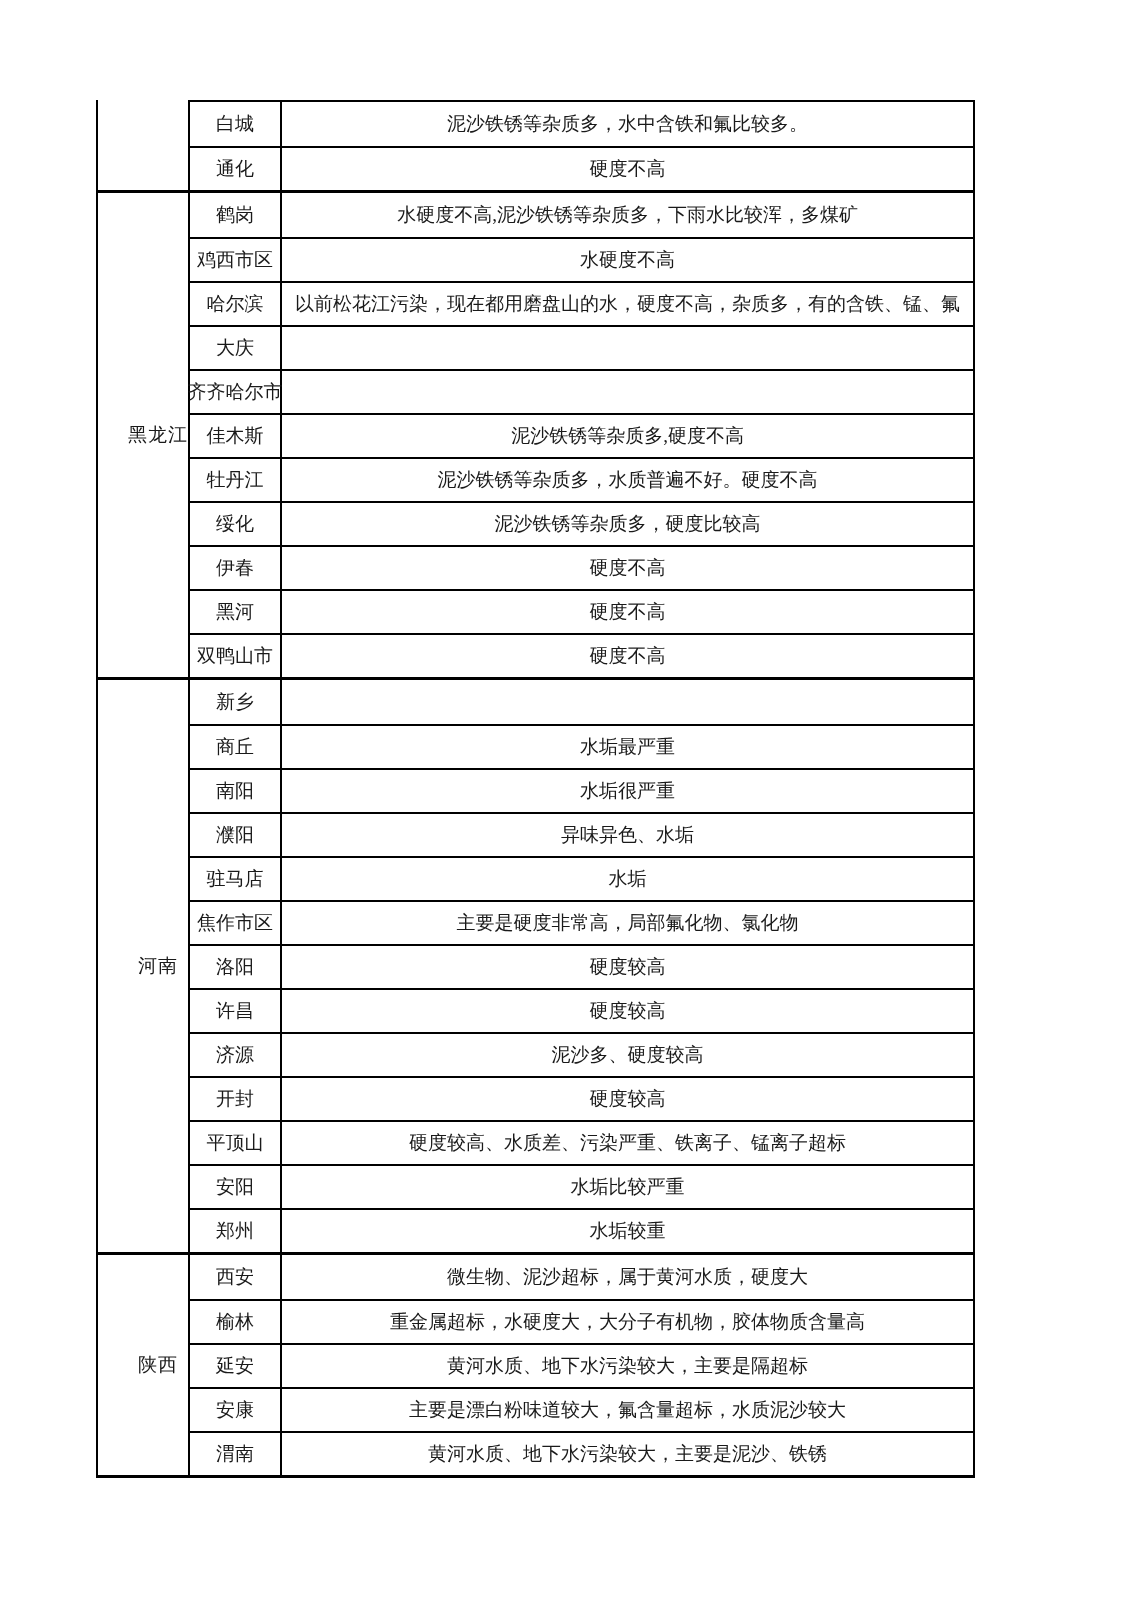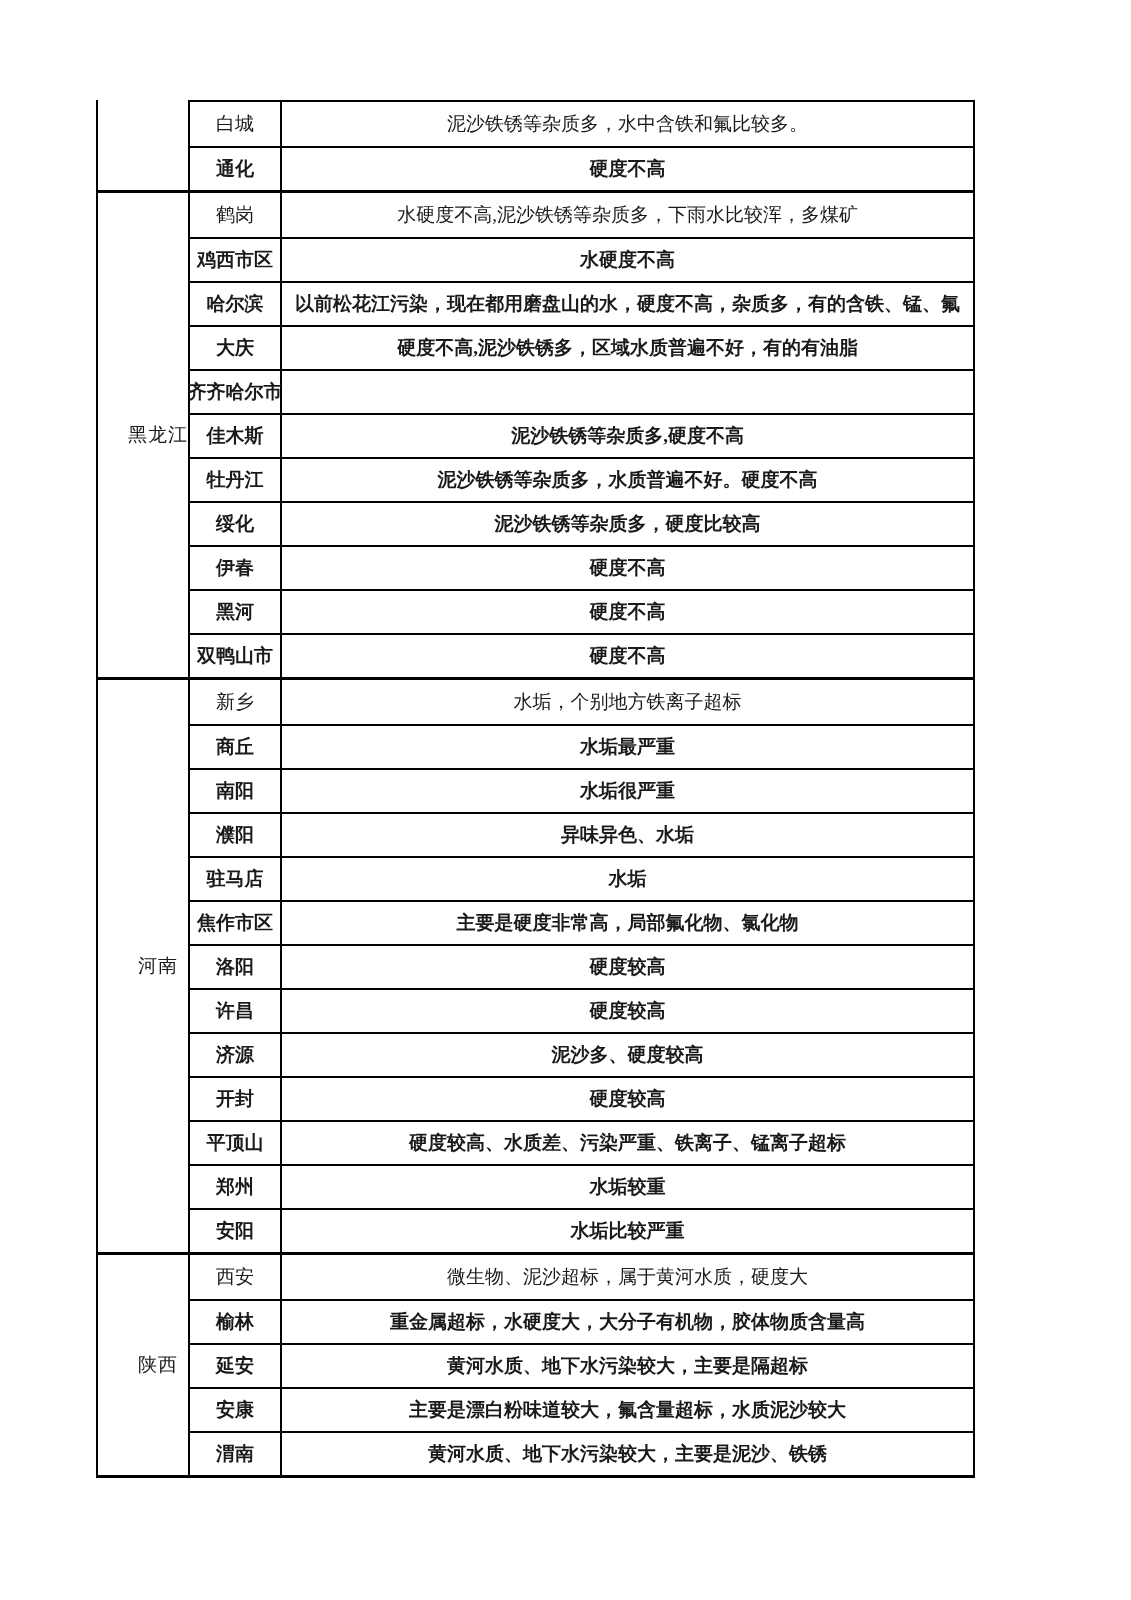--- a/index.html
+++ b/index.html
@@ -54,21 +54,20 @@
     border-top: 2px solid #000;
   }
   .row {
     display: flex;
     height: 44px;
     box-sizing: border-box;
     align-items: stretch;
   }
   .row + .row {
     border-top: 2px solid #000;
-    font-weight: bold;
   }
   .city-cell {
     width: 92px;
     flex: 0 0 92px;
     border-right: 2px solid #000;
     display: flex;
     align-items: center;
     justify-content: center;
     font-size: 19px;
     white-space: nowrap;
@@ -114,21 +113,20 @@
           <div class="row">
             <div class="city-cell">鸡西市区</div>
             <div class="desc-cell">水硬度不高</div>
           </div>
           <div class="row">
             <div class="city-cell">哈尔滨</div>
             <div class="desc-cell">以前松花江污染，现在都用磨盘山的水，硬度不高，杂质多，有的含铁、锰、氟</div>
           </div>
           <div class="row">
             <div class="city-cell">大庆</div>
-            <div class="desc-cell">硬度不高,泥沙铁锈多，区域水质普遍不好，有的有油脂</div>
           </div>
           <div class="row">
             <div class="city-cell">齐齐哈尔市</div>
           </div>
           <div class="row">
             <div class="city-cell">佳木斯</div>
             <div class="desc-cell">泥沙铁锈等杂质多,硬度不高</div>
           </div>
           <div class="row">
             <div class="city-cell">牡丹江</div>
@@ -150,21 +148,20 @@
             <div class="city-cell">双鸭山市</div>
             <div class="desc-cell">硬度不高</div>
           </div>
         </div>
       </div>
       <div class="section">
         <div class="province-cell">河南</div>
         <div class="col-rows">
           <div class="row">
             <div class="city-cell">新乡</div>
-            <div class="desc-cell">水垢，个别地方铁离子超标</div>
           </div>
           <div class="row">
             <div class="city-cell">商丘</div>
             <div class="desc-cell">水垢最严重</div>
           </div>
           <div class="row">
             <div class="city-cell">南阳</div>
             <div class="desc-cell">水垢很严重</div>
           </div>
           <div class="row">
@@ -193,26 +190,26 @@
           </div>
           <div class="row">
             <div class="city-cell">开封</div>
             <div class="desc-cell">硬度较高</div>
           </div>
           <div class="row">
             <div class="city-cell">平顶山</div>
             <div class="desc-cell">硬度较高、水质差、污染严重、铁离子、锰离子超标</div>
           </div>
           <div class="row">
+            <div class="city-cell">安阳</div>
+            <div class="desc-cell">水垢比较严重</div>
+          </div>
+          <div class="row">
             <div class="city-cell">郑州</div>
             <div class="desc-cell">水垢较重</div>
-          </div>
-          <div class="row">
-            <div class="city-cell">安阳</div>
-            <div class="desc-cell">水垢比较严重</div>
           </div>
         </div>
       </div>
       <div class="section">
         <div class="province-cell">陕西</div>
         <div class="col-rows">
           <div class="row">
             <div class="city-cell">西安</div>
             <div class="desc-cell">微生物、泥沙超标，属于黄河水质，硬度大</div>
           </div>

